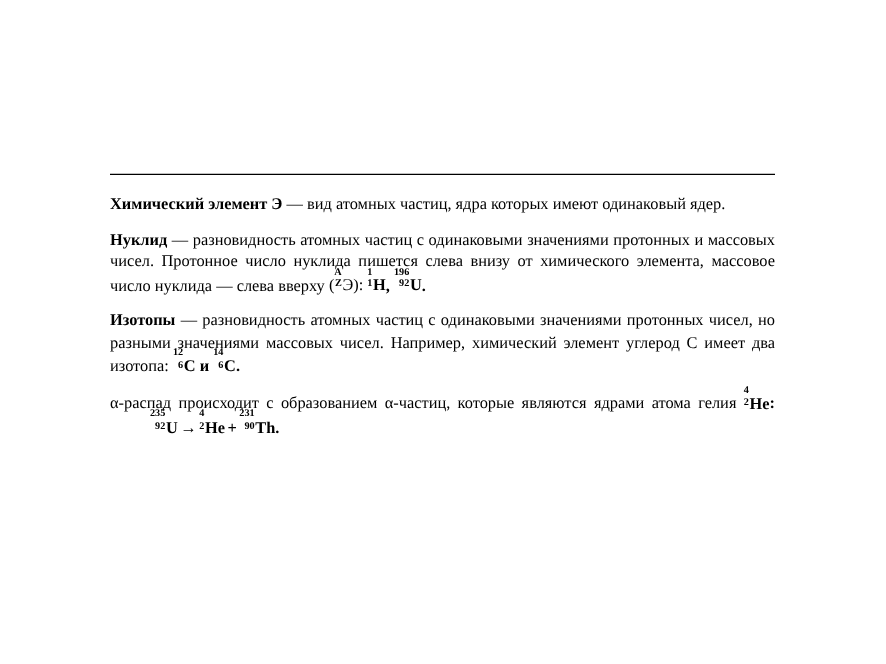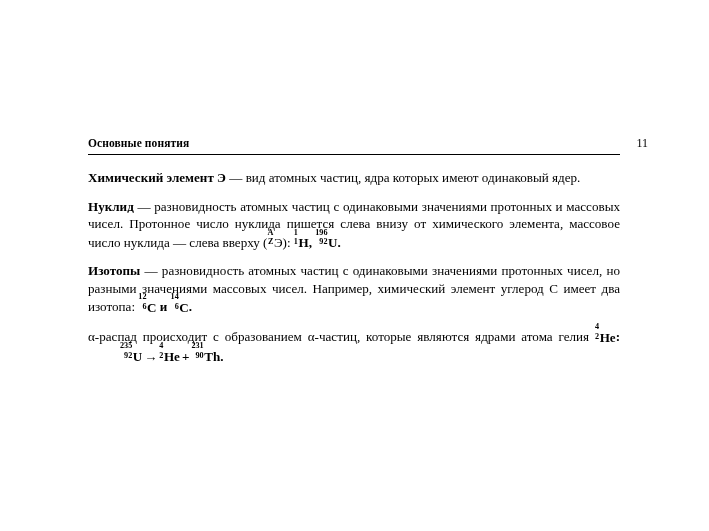--- a/index.html
+++ b/index.html
@@ -104,24 +104,20 @@
   .op { padding: 0 2px; }
   .nowrap { white-space: nowrap; }
   .reaction { font-weight: bold; margin-left: 32px; }
 </style>
 </head>
 <body>
 
 <div class="page">
   <div class="content">
 
-    <div class="header-row">
-      <span class="header-title">Основные понятия</span>
-      <span class="page-number">11</span>
-    </div>
     <div class="rule"></div>
 
     <p class="para">
       <span class="term">Химический элемент Э</span><span> — вид атомных частиц, ядра которых имеют одинаковый ядер.</span>
     </p>
 
     <p class="para">
       <span class="term">Нуклид</span><span> — разновидность атомных частиц с одинаковыми значениями протонных и массовых чисел. Протонное число нуклида пишется слева внизу от химического элемента, массовое число нуклида — слева вверху</span>
       <span class="nowrap">(<span class="nuc"><span class="stack"><span class="sup">A</span><span class="sub">Z</span></span></span><span>Э):</span></span>
       <span class="nuc"><span class="stack"><span class="sup">1</span><span class="sub">1</span></span><span class="sym">H</span></span><span class="formula">,</span>

